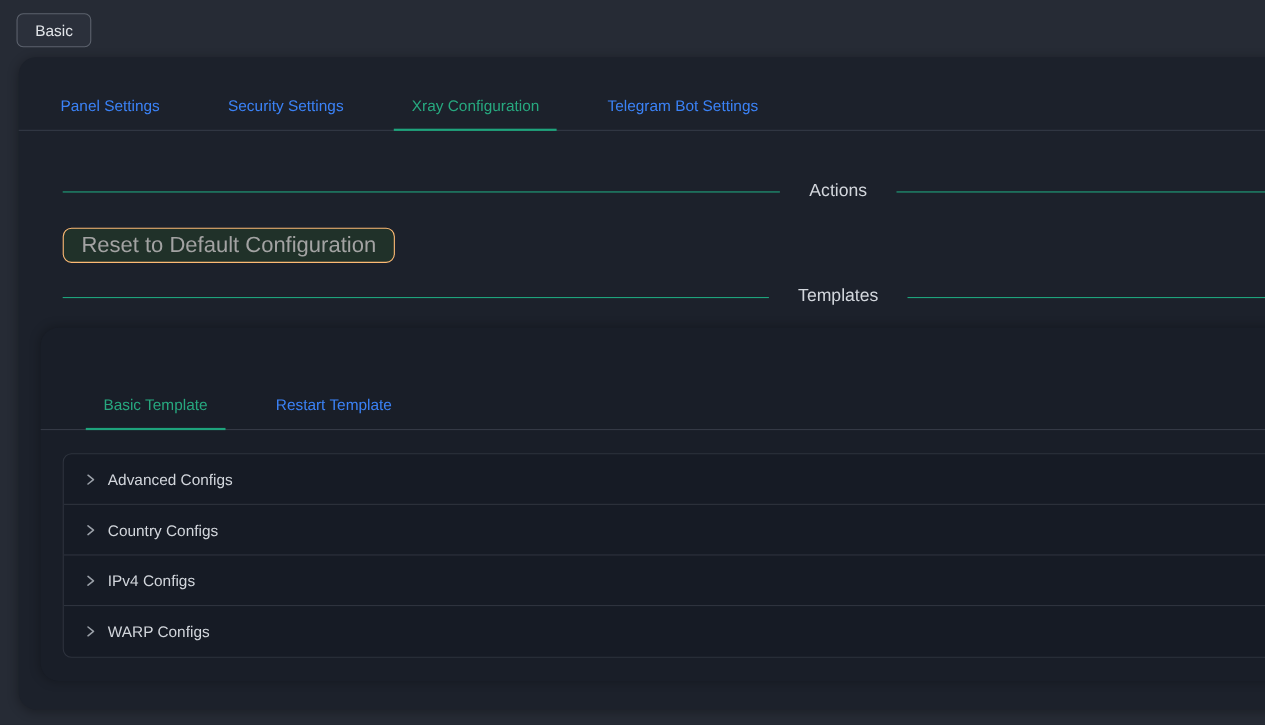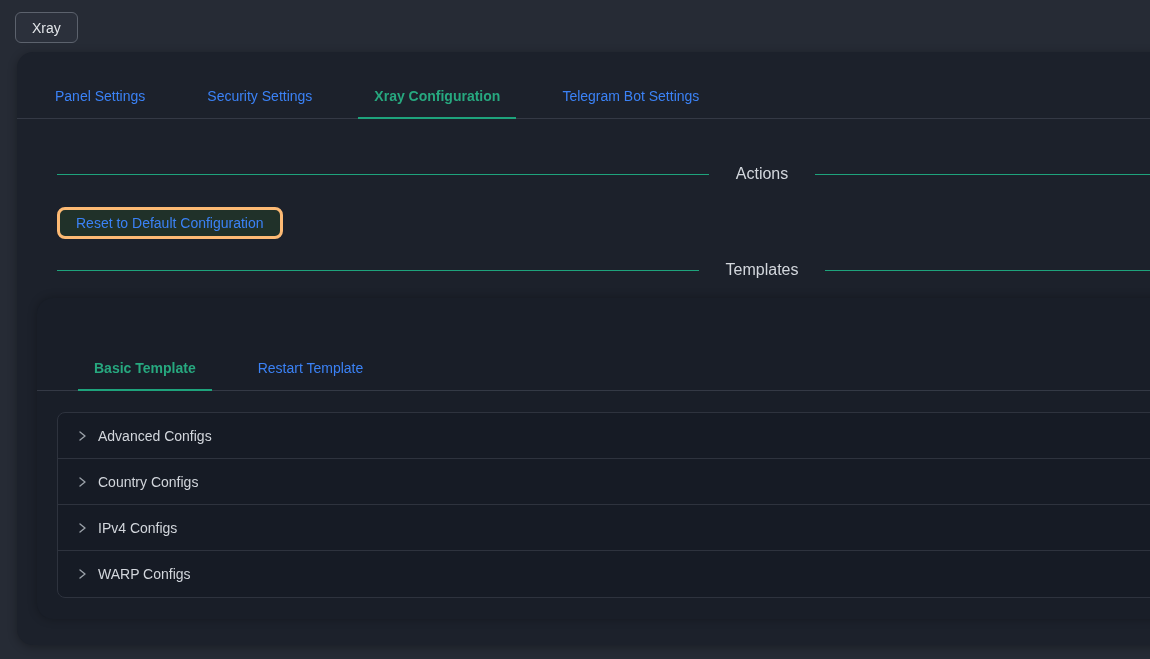--- a/index.html
+++ b/index.html
@@ -46,40 +46,40 @@
     background:var(--card-bg);border-radius:16px;
     box-shadow:0 2px 10px rgba(0,0,0,0.30);
   }
   .tabbar{
     display:flex;gap:30px;padding:22px 0 0 22px;
     border-bottom:1px solid var(--border-subtle);
   }
   .tab{
     padding:12px 16px;color:#3b82f6;cursor:pointer;position:relative;line-height:20px;
   }
-  .tab.active{color:var(--accent-text);font-weight:bold;}
+  .tab.active{color:var(--accent-text);}
   .tab.active::after{
     content:"";position:absolute;left:0;right:0;bottom:-1px;height:2px;
     background:var(--accent-line);
   }
   .content{padding:0 40px;}
   .divider{
     display:flex;align-items:center;column-gap:27px;
     font-size:16px;color:#d3d7dd;line-height:22px;
   }
   .divider::before,.divider::after{
     content:"";flex:1;height:1px;background:var(--accent-line);
   }
   .divider-actions{margin-top:44px;}
   .divider-templates{margin-top:20px;}
   .btn-reset{
     display:inline-flex;align-items:center;margin-top:22px;
     height:32px;padding:0 16px;border-radius:8px;
-    background:#203129;border:3px solid #fdba74;color:#3b82f6;
-    font-size:14px;cursor:pointer;line-height:20px;
+    background:#203129;border:1px solid #fdba74;color:#a3a3a3;
+    font-size:20px;cursor:pointer;line-height:20px;
   }
   
   .inner-card{
     margin:17px 20px 0 20px;height:321px;border-radius:16px;
     background:var(--inner-card-bg);
     box-shadow:0 0 10px rgba(0,0,0,0.28);
   }
   .inner-tabbar{
     display:flex;gap:30px;padding:48px 0 0 41px;
     border-bottom:1px solid var(--border-subtle);
@@ -98,21 +98,21 @@
   .chevron{
     width:12px;height:12px;flex:0 0 auto;display:inline-flex;
     align-items:center;justify-content:center;color:var(--text-muted);
   }
   .chevron svg{display:block;}
 </style>
 </head>
 <body>
 
 <div class="topbar">
-  <button class="btn btn-save">Xray</button>
+  <button class="btn btn-save">Basic</button>
 </div>
 
 <div class="main-card">
 
   <div class="tabbar">
     <div class="tab">Panel Settings</div>
     <div class="tab">Security Settings</div>
     <div class="tab active">Xray Configuration</div>
     <div class="tab">Telegram Bot Settings</div>
   </div>

